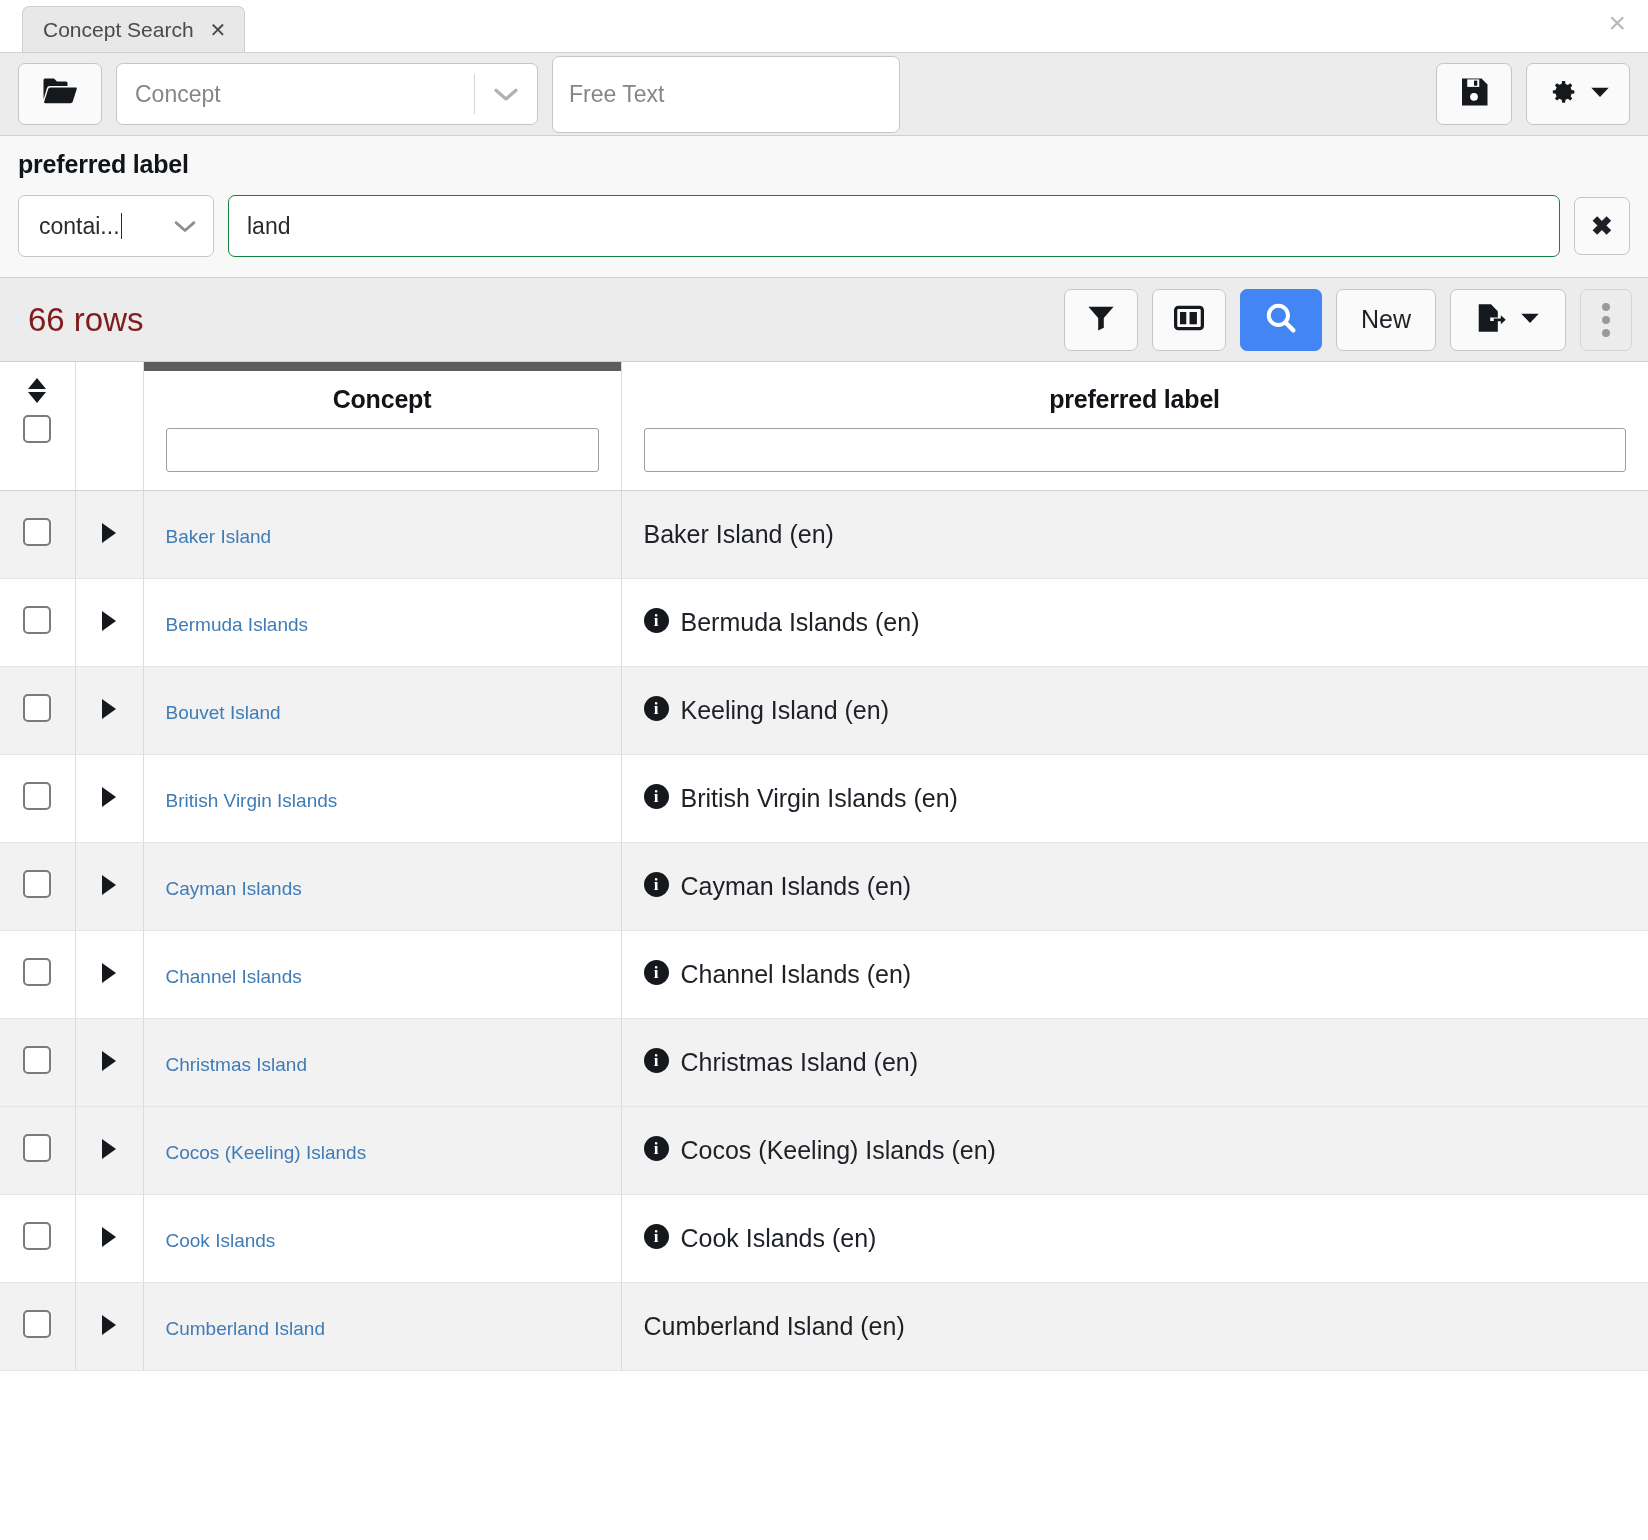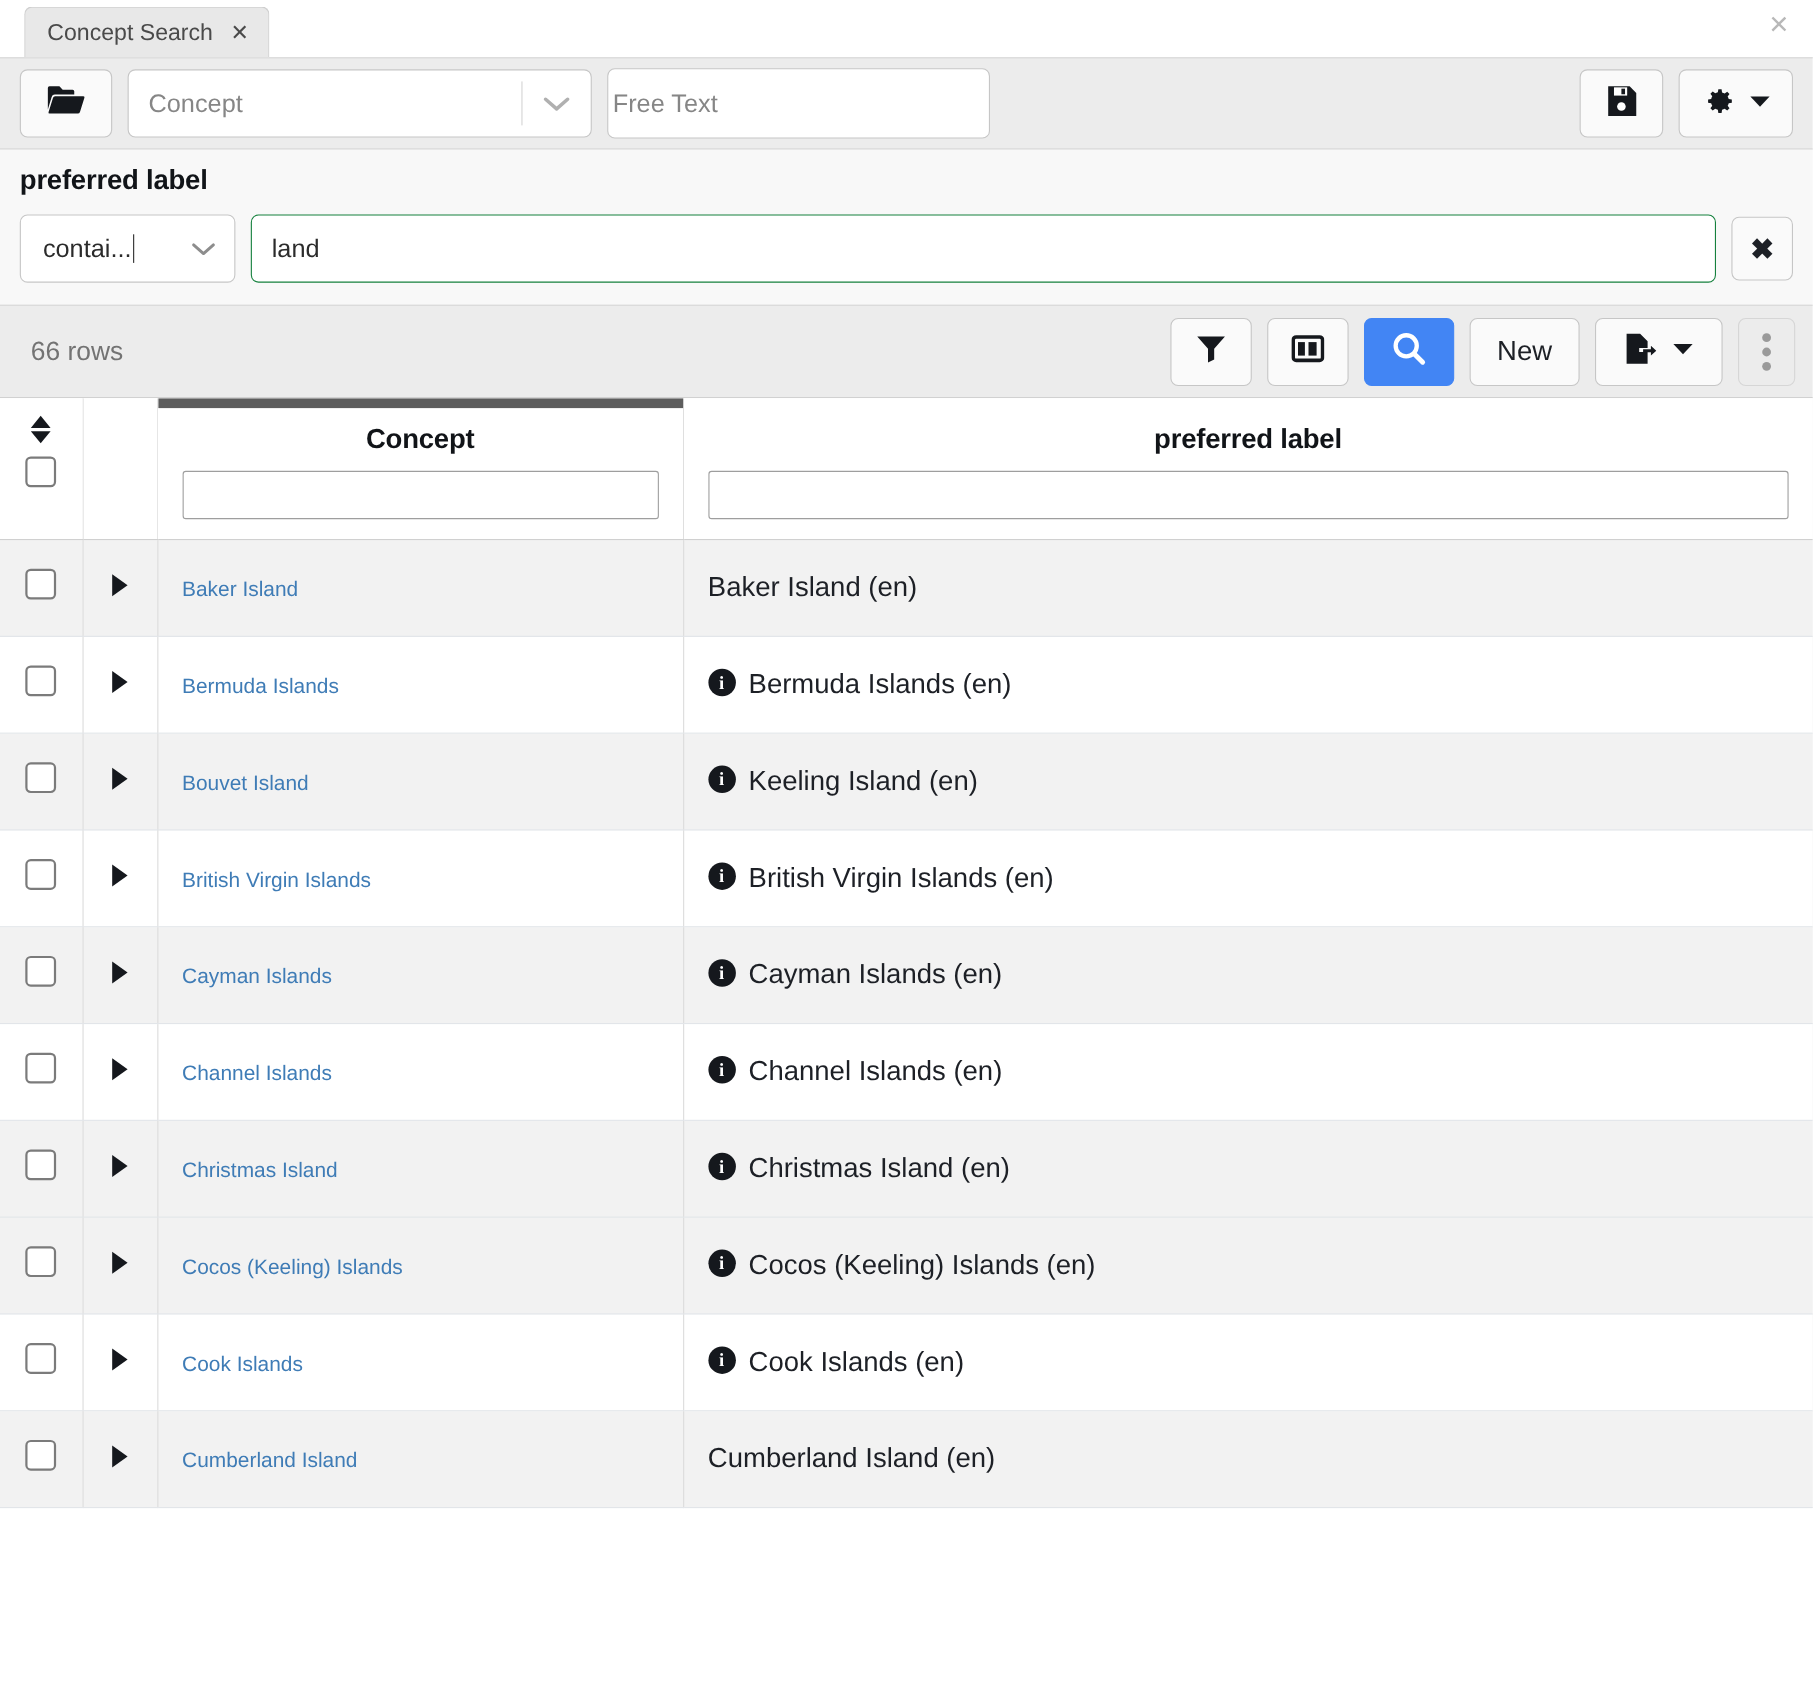--- a/index.html
+++ b/index.html
@@ -104,25 +104,25 @@
   .select-divider {
     width: 1px; height: 40px; background: #d4d4d4;
   }
   .select-chevron {
     width: 62px;
     display: flex; align-items: center; justify-content: center;
     cursor: pointer;
   }
   .freetext {
     flex: 0 0 348px;
-    height: 64px;
+    height: 77px;
     background: #ffffff;
     border: 1px solid #c6c6c6;
     border-radius: 7px;
-    padding: 0 4px;
+    padding: 0 16px;
     font-size: 23px;
     color: #868686;
     font-family: "Liberation Sans", sans-serif;
     outline: none;
   }
   .freetext::placeholder { color: #868686; opacity: 1; }
   .toolbar-spacer { flex: 1 1 auto; }
 
   
   .filterpanel {
@@ -189,21 +189,21 @@
   .actionbar {
     background: #ececec;
     border-bottom: 1px solid #cfcfcf;
     height: 84px;
     display: flex;
     align-items: center;
     padding: 0 16px 0 28px;
     gap: 14px;
     flex: 0 0 auto;
   }
-  .rows-count { font-size: 24px; color: #737373; }
+  .rows-count { font-size: 33px; color: #7f1d1d; }
   .actionbar-spacer { flex: 1 1 auto; }
   .btn-sq { width: 74px; height: 62px; }
   .btn-search-active {
     width: 82px; height: 62px;
     background: #4285f4;
     border: 1px solid #4285f4;
     color: #ffffff;
   }
   .btn-new {
     height: 62px; padding: 0 24px;

